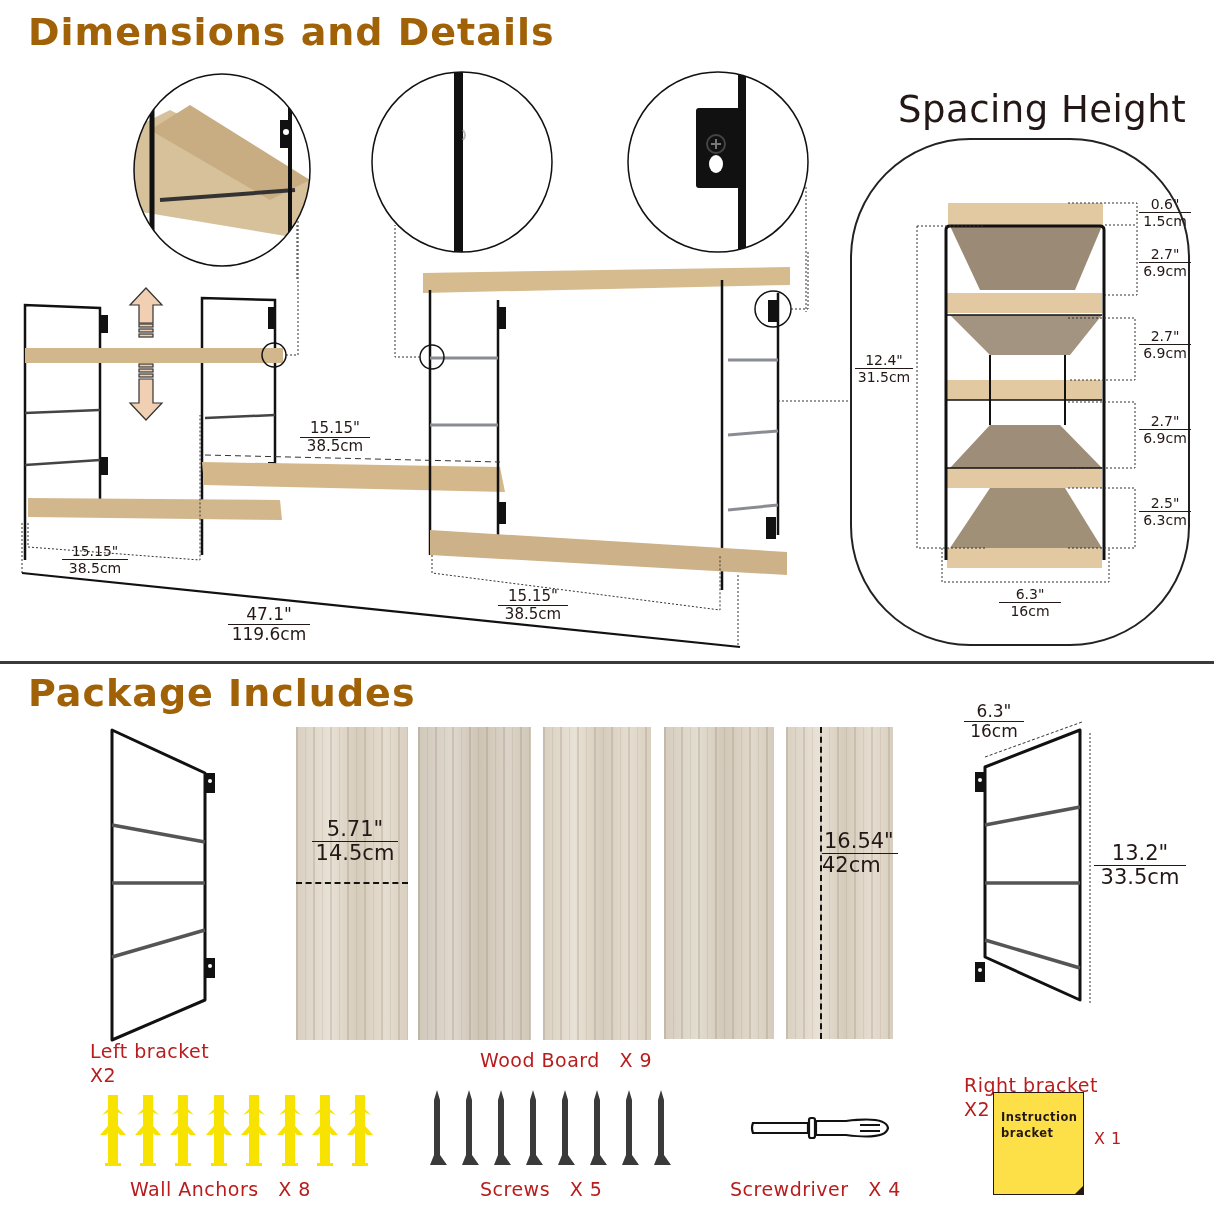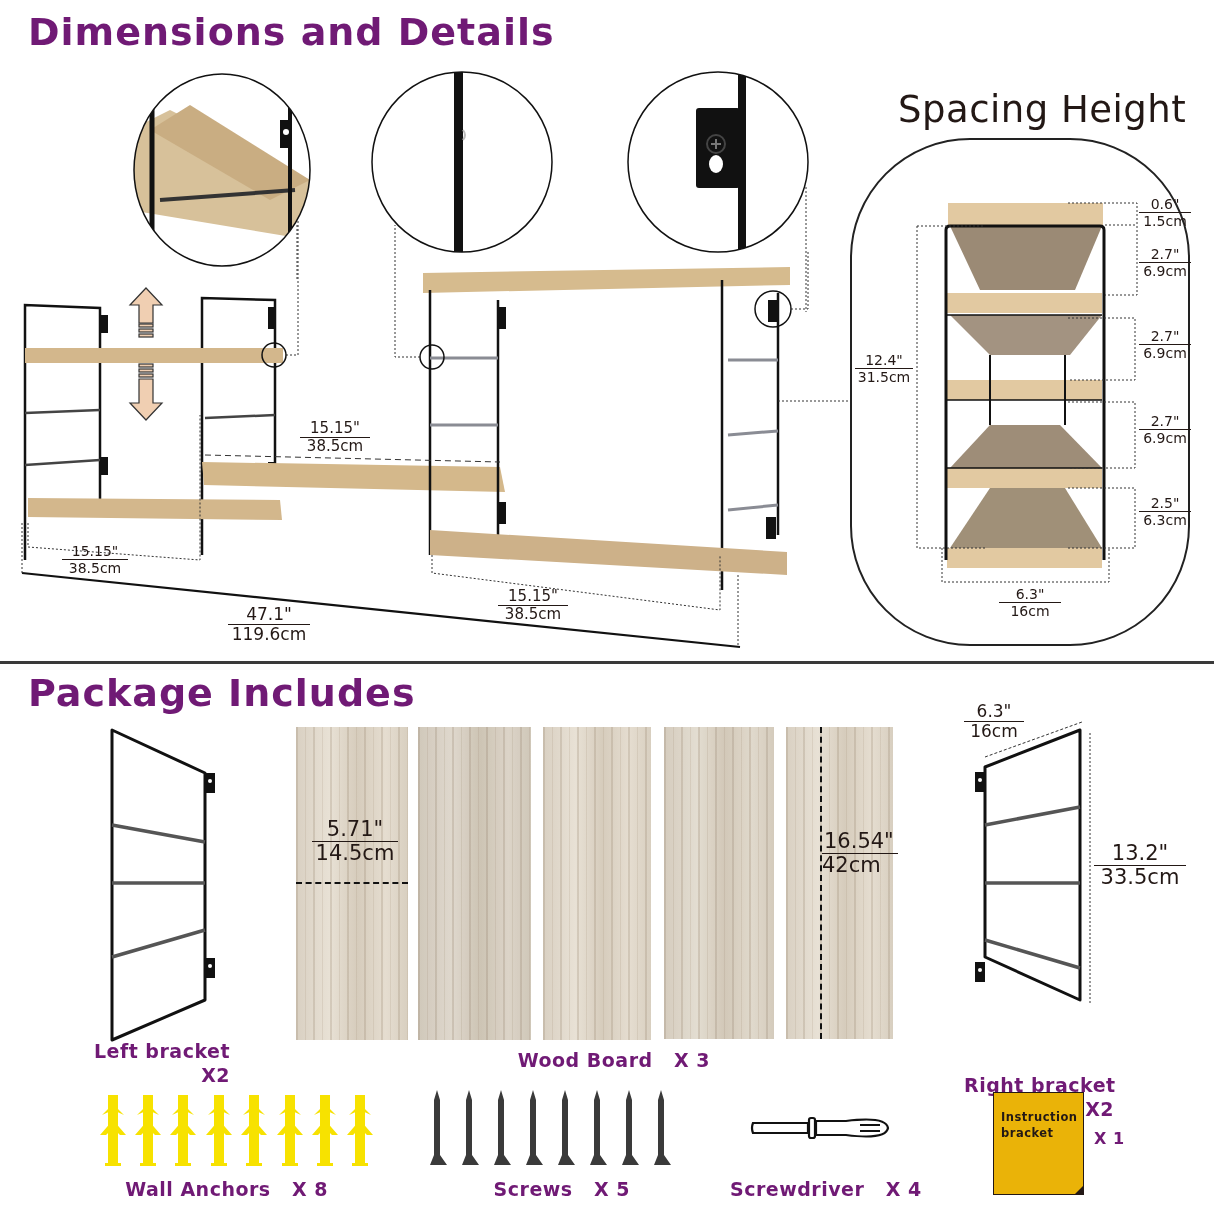--- a/index.html
+++ b/index.html
@@ -1,42 +1,42 @@
 <!DOCTYPE html>
 <html><head>
 <meta charset="utf-8">
 <style>
   * { box-sizing: border-box; margin: 0; padding: 0; }
   html, body { width: 1214px; height: 1214px; background: #ffffff; overflow: hidden; }
   body { position: relative; font-family: "DejaVu Sans", sans-serif; color: #231815; }
   .abs { position: absolute; }
-  .section-title { position: absolute; font-weight: bold; font-size: 38px; letter-spacing: 1px; color: #701a75; }
+  .section-title { position: absolute; font-weight: bold; font-size: 38px; letter-spacing: 1px; color: #a16207; }
   .dim { position: absolute; text-align: center; line-height: 1; color: #231815; }
   .dim .top { display: block; font-size: 15px; padding: 0 2px 1px; border-bottom: 1.6px solid #231815; }
   .dim .bot { display: block; font-size: 15px; padding-top: 1px; }
   .dim.small .top, .dim.small .bot { font-size: 14px; }
   .dim.big .top, .dim.big .bot { font-size: 21px; }
   .dim.mid .top, .dim.mid .bot { font-size: 17px; }
-  .label { position: absolute; font-size: 19px; color: #701a75; text-align: right; white-space: pre; letter-spacing: 0.5px; font-weight: bold; }
+  .label { position: absolute; font-size: 19px; color: #b91c1c; text-align: left; white-space: pre; letter-spacing: 0.5px; }
   .divider { position: absolute; left: 0; top: 661px; width: 1214px; height: 3px; background: #3a3a3a; }
   svg { position: absolute; overflow: visible; }
   .wood {
     position: absolute;
     background:
       repeating-linear-gradient(90deg, rgba(140,120,95,0.22) 0 2px, transparent 2px 9px, rgba(160,140,115,0.18) 9px 10px, transparent 10px 17px),
       linear-gradient(90deg, #d9d0c2, #e8e1d5 30%, #d6ccbc 55%, #e5ddd0 80%, #d8cfc0);
   }
   .shelf-board {
     background:
       repeating-linear-gradient(0deg, rgba(150,110,60,0.25) 0 1px, transparent 1px 4px),
       linear-gradient(90deg, #c9a97a, #e0c9a0 40%, #c8a777 70%, #dcc398);
   }
   .manual {
     position: absolute; left: 993px; top: 1092px; width: 91px; height: 103px;
-    border: 1.5px solid #231815; background: #eab308;
+    border: 1.5px solid #231815; background: #fde047;
   }
   .manual .txt { position: absolute; left: 7px; top: 16px; font-size: 11.5px; font-weight: bold; line-height: 16px; letter-spacing: 0.5px; }
   .manual .corner { position: absolute; right: -1px; bottom: -1px; width: 0; height: 0; border-left: 10px solid transparent; border-bottom: 10px solid #231815; }
 </style>
 </head>
 <body>
 
 <div class="section-title" style="left:28px; top:10px;">Dimensions and Details</div>
 
 <svg style="left:130px; top:70px;" width="190" height="200">
@@ -232,21 +232,21 @@
 <div class="abs" style="left:296px; top:882px; width:112px; border-top:2px dashed #111;"></div>
 <div class="abs" style="left:820px; top:727px; height:312px; border-left:2px dashed #111;"></div>
 <div class="dim big" style="left:312px; top:819px; width:86px;">
   <span class="top">5.71"</span>
   <span class="bot">14.5cm</span>
 </div>
 <div class="dim big" style="left:822px; top:831px; width:76px; text-align:left;">
   <span class="top">16.54"</span>
   <span class="bot">42cm</span>
 </div>
-<div class="label" style="left:480px; top:1049px; width:230px;">Wood Board   X 3</div>
+<div class="label" style="left:480px; top:1049px; width:230px;">Wood Board   X 9</div>
 
 <svg style="left:970px; top:725px;" width="130" height="310">
   <path d="M15 42 L110 5 V275 L15 232 Z" fill="none" stroke="#111" stroke-width="3" stroke-linejoin="round"></path>
   <path d="M15 100 L110 82 M15 158 L110 158 M15 215 L110 243" stroke="#555" stroke-width="3.5"></path>
   <rect x="5" y="47" width="10" height="20" fill="#111"></rect>
     <rect x="5" y="237" width="10" height="20" fill="#111"></rect>
   <circle cx="10" cy="55" r="2" fill="#fff"></circle>
     <circle cx="10" cy="245" r="2" fill="#fff"></circle>
   <line x1="15" y1="32" x2="112" y2="-3" stroke="#333" stroke-dasharray="3,2"></line>
   <line x1="120" y1="8" x2="120" y2="280" stroke="#333" stroke-dasharray="2,2"></line>
@@ -271,21 +271,21 @@
       </g>
     <use href="#anc" x="35"></use>
       <use href="#anc" x="70"></use>
       <use href="#anc" x="106"></use>
     <use href="#anc" x="141"></use>
       <use href="#anc" x="177"></use>
       <use href="#anc" x="212"></use>
       <use href="#anc" x="247"></use>
   </g>
 </svg>
-<div class="label" style="left:118px; top:1178px; width:210px;">Wall Anchors   X 8</div>
+<div class="label" style="left:130px; top:1178px; width:210px;">Wall Anchors   X 8</div>
 
 <svg style="left:430px; top:1090px;" width="250" height="80">
   <g fill="#3a3a3a">
     <g id="scr">
         <polygon points="7,0 10,10 10,65 17,75 0,75 4,65 4,10"></polygon>
       </g>
     <use href="#scr" x="32"></use>
       <use href="#scr" x="64"></use>
       <use href="#scr" x="96"></use>
     <use href="#scr" x="128"></use>

